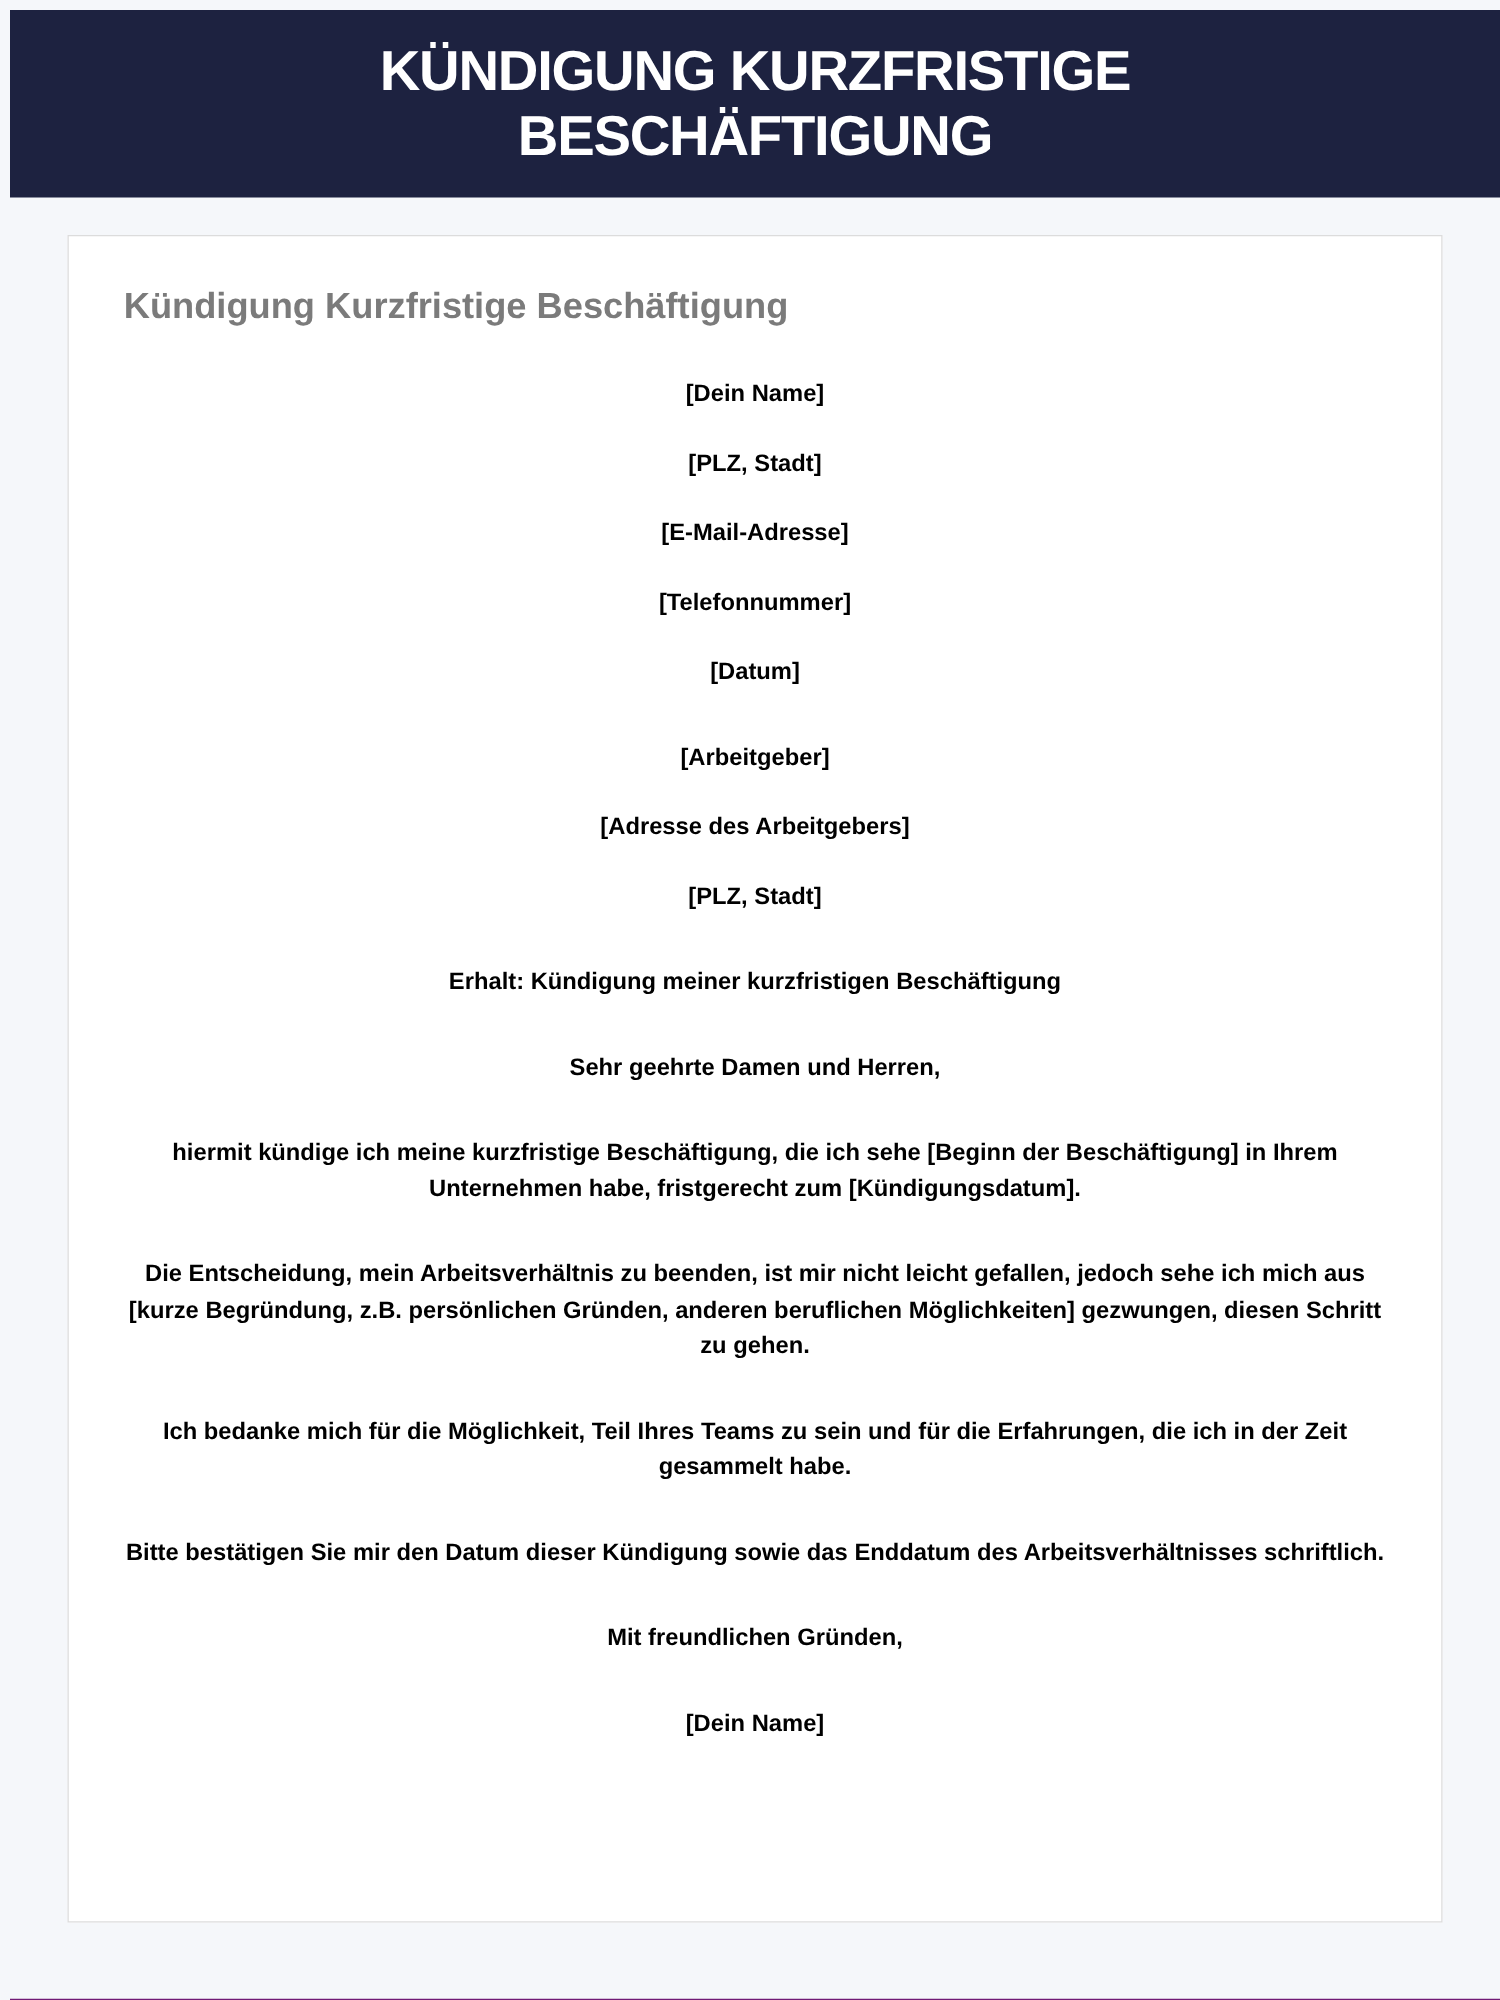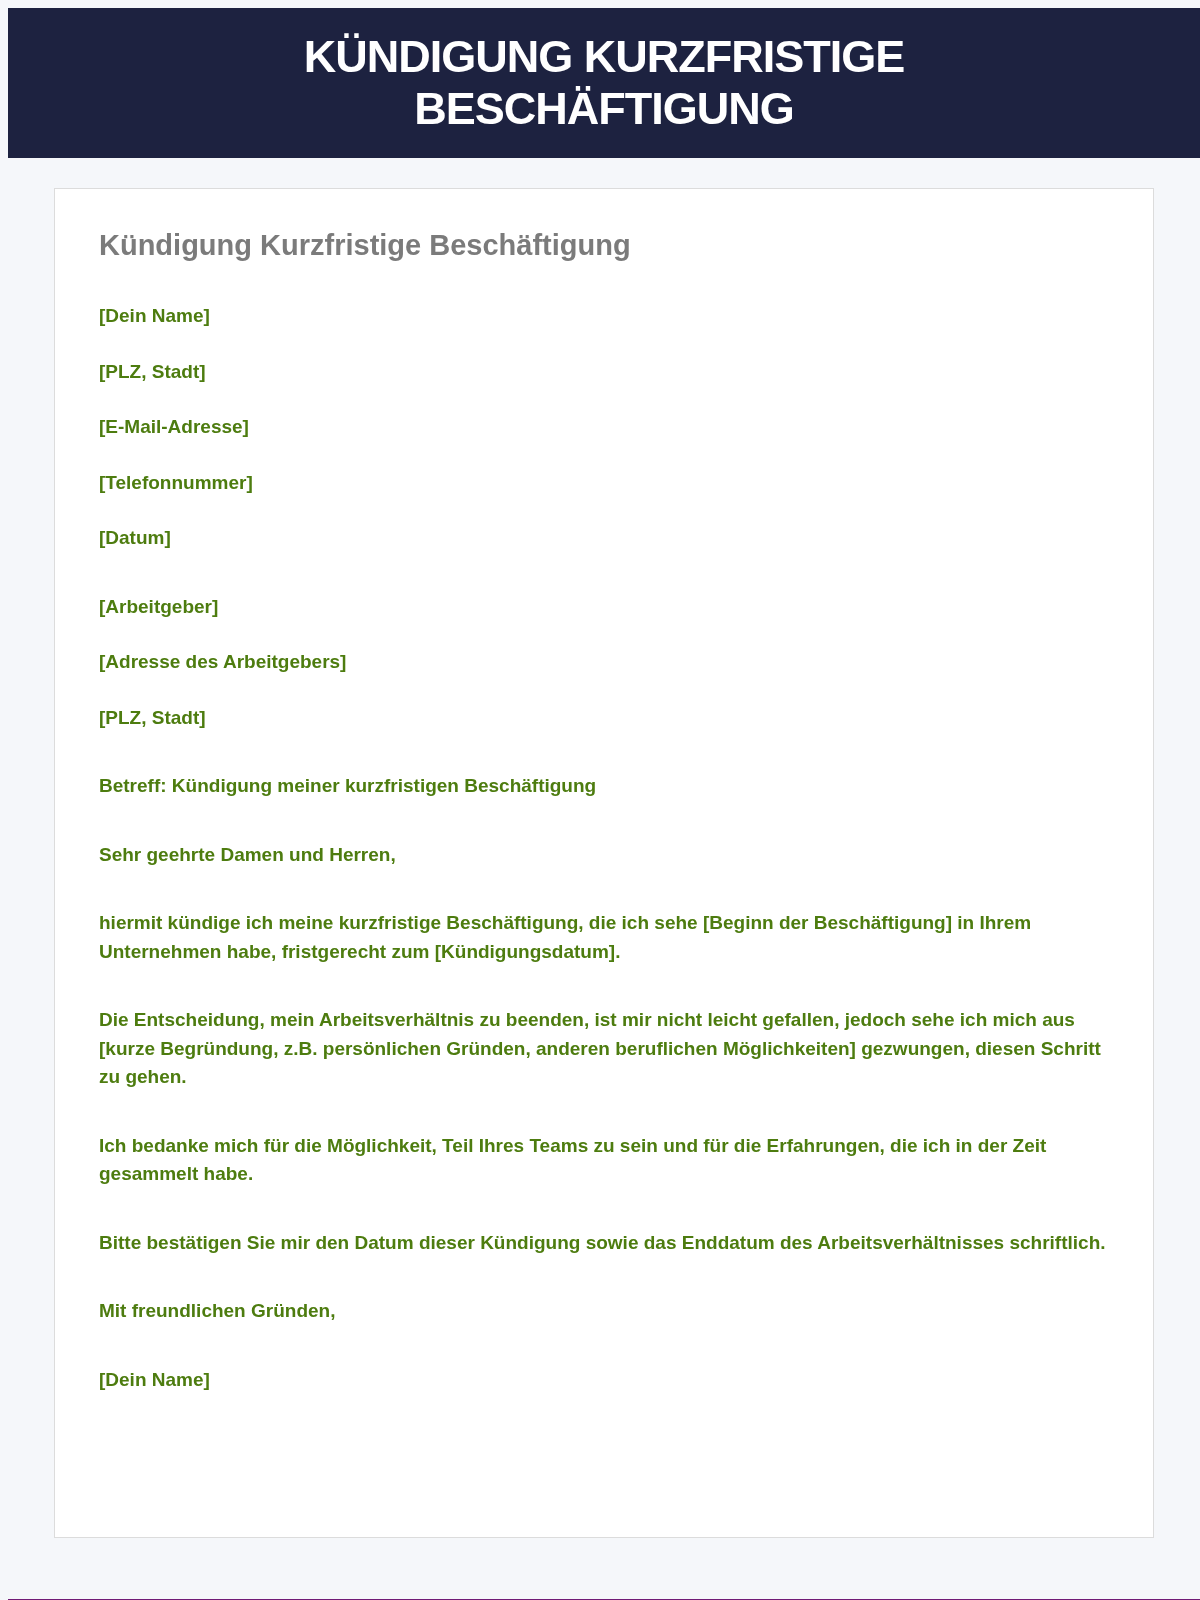--- a/index.html
+++ b/index.html
@@ -40,25 +40,26 @@
     border: 1px solid #dcdcdc;
     padding: 36px 40px 120px 40px;
   }
   .letter-card h2 {
     color: #7b7b7b;
     font-size: 29px;
     font-weight: 700;
     margin: 0 0 32px 0;
   }
   .letter-card p {
-    color: #4d7c0f;
+    color: #000000;
     font-size: 19px;
     font-weight: 700;
     line-height: 1.5;
     margin: 0 0 19px 0;
+    text-align: center;
   }
   .letter-card p.block-end {
     margin-bottom: 32px;
   }
 
   
   .site-footer {
     height: 70px;
     background: #701a75;
     display: flex;
@@ -84,21 +85,21 @@
   <p>[Dein Name]</p>
   <p>[PLZ, Stadt]</p>
   <p>[E-Mail-Adresse]</p>
   <p>[Telefonnummer]</p>
   <p class="block-end">[Datum]</p>
 
   <p>[Arbeitgeber]</p>
   <p>[Adresse des Arbeitgebers]</p>
   <p class="block-end">[PLZ, Stadt]</p>
 
-  <p class="block-end">Betreff: Kündigung meiner kurzfristigen Beschäftigung</p>
+  <p class="block-end">Erhalt: Kündigung meiner kurzfristigen Beschäftigung</p>
 
   <p class="block-end">Sehr geehrte Damen und Herren,</p>
 
   <p class="block-end">hiermit kündige ich meine kurzfristige Beschäftigung, die ich sehe [Beginn der Beschäftigung] in Ihrem Unternehmen habe, fristgerecht zum [Kündigungsdatum].</p>
   <p class="block-end">Die Entscheidung, mein Arbeitsverhältnis zu beenden, ist mir nicht leicht gefallen, jedoch sehe ich mich aus [kurze Begründung, z.B. persönlichen Gründen, anderen beruflichen Möglichkeiten] gezwungen, diesen Schritt zu gehen.</p>
   <p class="block-end">Ich bedanke mich für die Möglichkeit, Teil Ihres Teams zu sein und für die Erfahrungen, die ich in der Zeit gesammelt habe.</p>
   <p class="block-end">Bitte bestätigen Sie mir den Datum dieser Kündigung sowie das Enddatum des Arbeitsverhältnisses schriftlich.</p>
 
   <p class="block-end">Mit freundlichen Gründen,</p>
 

